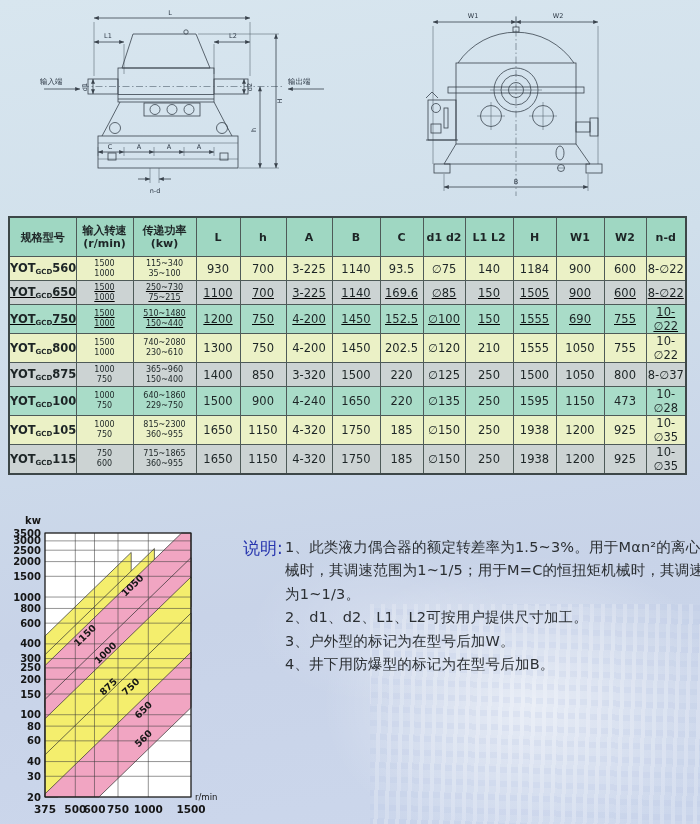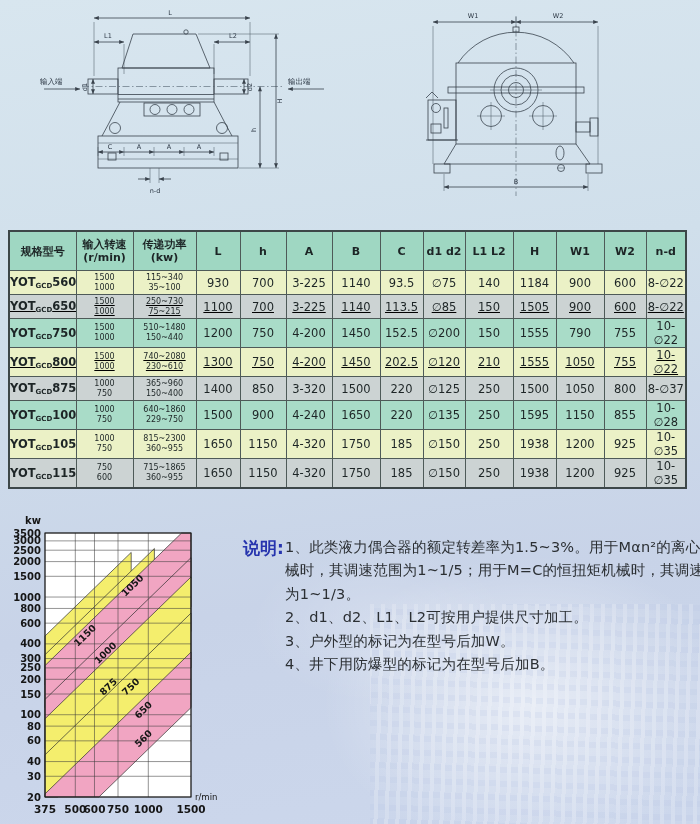--- a/index.html
+++ b/index.html
@@ -17,33 +17,33 @@
 
   svg text{font-family:"DejaVu Sans","Liberation Sans",sans-serif;}
   .svg-side{position:absolute;left:36px;top:4px;}
   .svg-end{position:absolute;left:400px;top:6px;}
   .dln{stroke:#39424c;stroke-width:.8;fill:none;}
   .thin{stroke:#51606d;stroke-width:.55;fill:none;}
   .cl{stroke:#51606d;stroke-width:.6;fill:none;stroke-dasharray:7 2.5 1.5 2.5;}
   .dimt{font-size:6.5px;fill:#2c3744;}
   .cnt{font-size:7.5px;fill:#2c3744;}
 
-  #spec-table{position:absolute;left:8px;top:230px;width:559px;border-collapse:collapse;
+  #spec-table{position:absolute;left:8px;top:216px;width:559px;border-collapse:collapse;
               table-layout:fixed;border:2px solid #3d4748;}
   #spec-table th,#spec-table td{border:1px solid #4e5a58;text-align:center;padding:0;
               color:#1d2526;overflow:hidden;}
   #spec-table th{background:#9fd7c2;height:38px;font-size:11px;font-weight:bold;line-height:13px;}
   #spec-table td{height:23px;font-size:11.5px;}
   td.model{text-align:left;padding-left:5px;font-size:11px;font-weight:bold;white-space:nowrap;}
   td.model .sub{font-size:7px;vertical-align:-2px;margin-top:31px;}
   td.twol div{font-size:8px;line-height:10px;}
 
   #chart-wrap{position:absolute;left:10px;top:512px;}
   #notes{position:absolute;left:243px;top:536px;width:455px;padding-left:42px;}
-  #notes .nhead{position:absolute;left:0;top:1px;font-size:17px;font-weight:bold;color:#2634ae;}
+  #notes .nhead{position:absolute;left:0;top:1px;font-size:17px;font-weight:normal;color:#2634ae;}
   #notes p{margin:0;font-size:14.5px;line-height:1.62;color:#2b2f33;letter-spacing:.2px;}
 </style>
 </head>
 <body>
 
 <div class="page">
   <div class="wm1"></div>
   <div class="wm3"></div>
   <div class="wm2"></div>
 
@@ -278,51 +278,51 @@
             <div>1000</div>
           </td>
           <td class="twol">
             <div>250~730</div>
             <div>75~215</div>
           </td>
           <td>1100</td>
           <td>700</td>
           <td>3-225</td>
           <td>1140</td>
-          <td>113.5</td>
+          <td>169.6</td>
           <td>∅85</td>
           <td>150</td>
           <td>1505</td>
           <td>900</td>
           <td>600</td>
           <td>8-∅22</td>
         </tr>
-        <tr style="background: rgb(169, 220, 200);">
+        <tr style="background: rgb(169, 220, 200); text-decoration: underline;">
           <td class="model"><span>YOT</span><span class="sub">GCD</span><span>750</span></td>
           <td class="twol">
             <div>1500</div>
             <div>1000</div>
           </td>
           <td class="twol">
             <div>510~1480</div>
             <div>150~440</div>
           </td>
           <td>1200</td>
           <td>750</td>
           <td>4-200</td>
           <td>1450</td>
           <td>152.5</td>
-          <td>∅200</td>
+          <td>∅100</td>
           <td>150</td>
           <td>1555</td>
-          <td>790</td>
+          <td>690</td>
           <td>755</td>
           <td>10-∅22</td>
         </tr>
-        <tr style="background: rgb(235, 241, 198); text-decoration: underline;">
+        <tr style="background: rgb(235, 241, 198);">
           <td class="model"><span>YOT</span><span class="sub">GCD</span><span>800</span></td>
           <td class="twol">
             <div>1500</div>
             <div>1000</div>
           </td>
           <td class="twol">
             <div>740~2080</div>
             <div>230~610</div>
           </td>
           <td>1300</td>
@@ -371,21 +371,21 @@
           </td>
           <td>1500</td>
           <td>900</td>
           <td>4-240</td>
           <td>1650</td>
           <td>220</td>
           <td>∅135</td>
           <td>250</td>
           <td>1595</td>
           <td>1150</td>
-          <td>855</td>
+          <td>473</td>
           <td>10-∅28</td>
         </tr>
         <tr style="background: rgb(235, 241, 198);">
           <td class="model"><span>YOT</span><span class="sub">GCD</span><span>1050</span></td>
           <td class="twol">
             <div>1000</div>
             <div>750</div>
           </td>
           <td class="twol">
             <div>815~2300</div>

